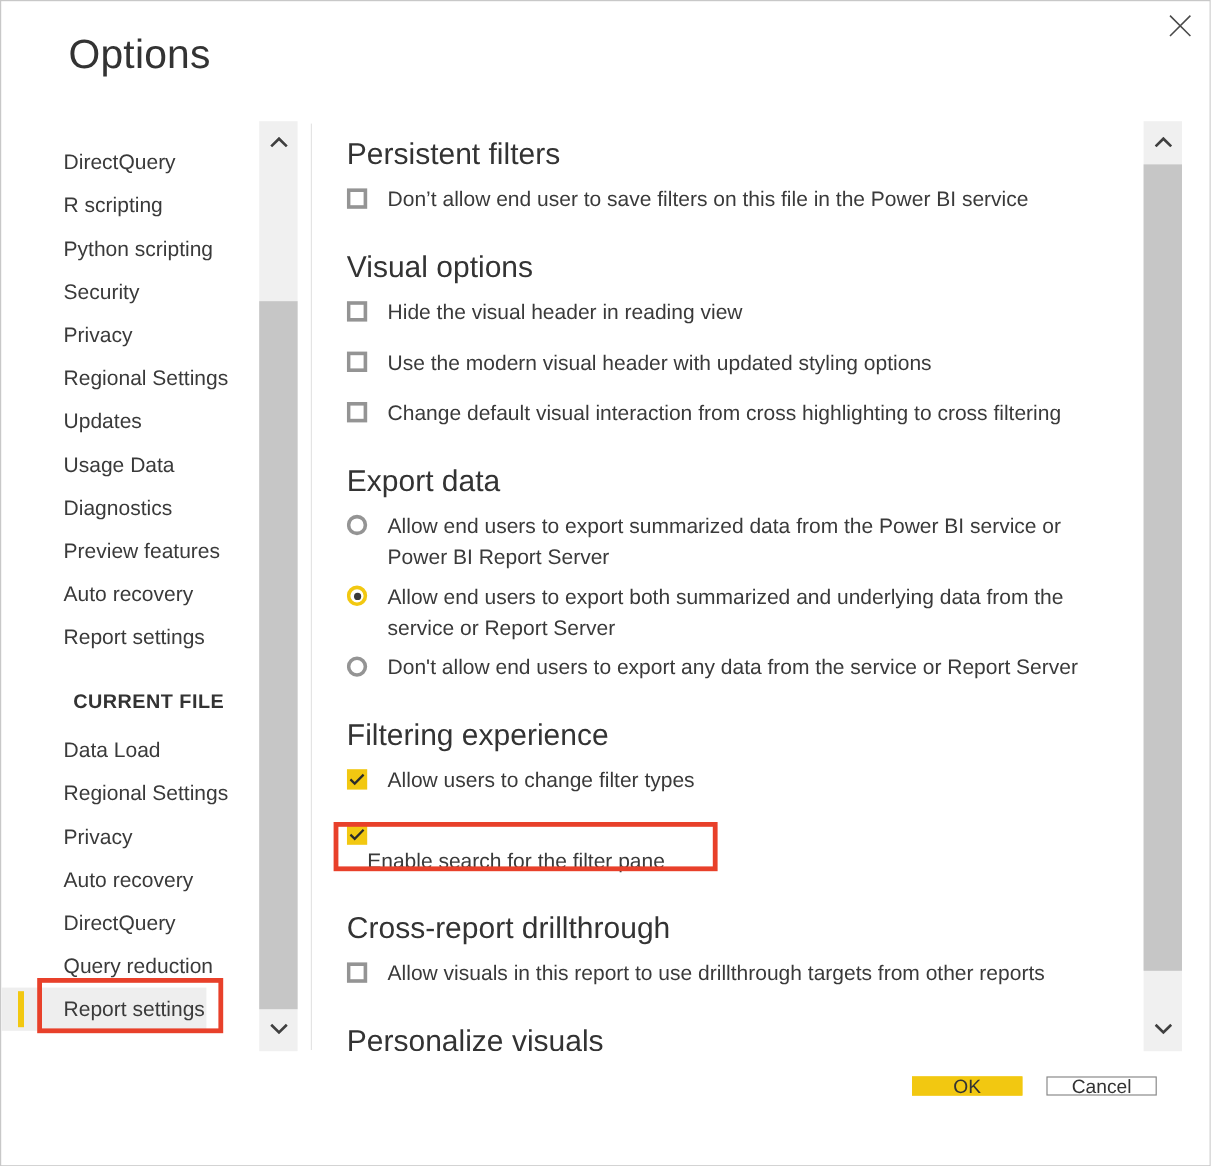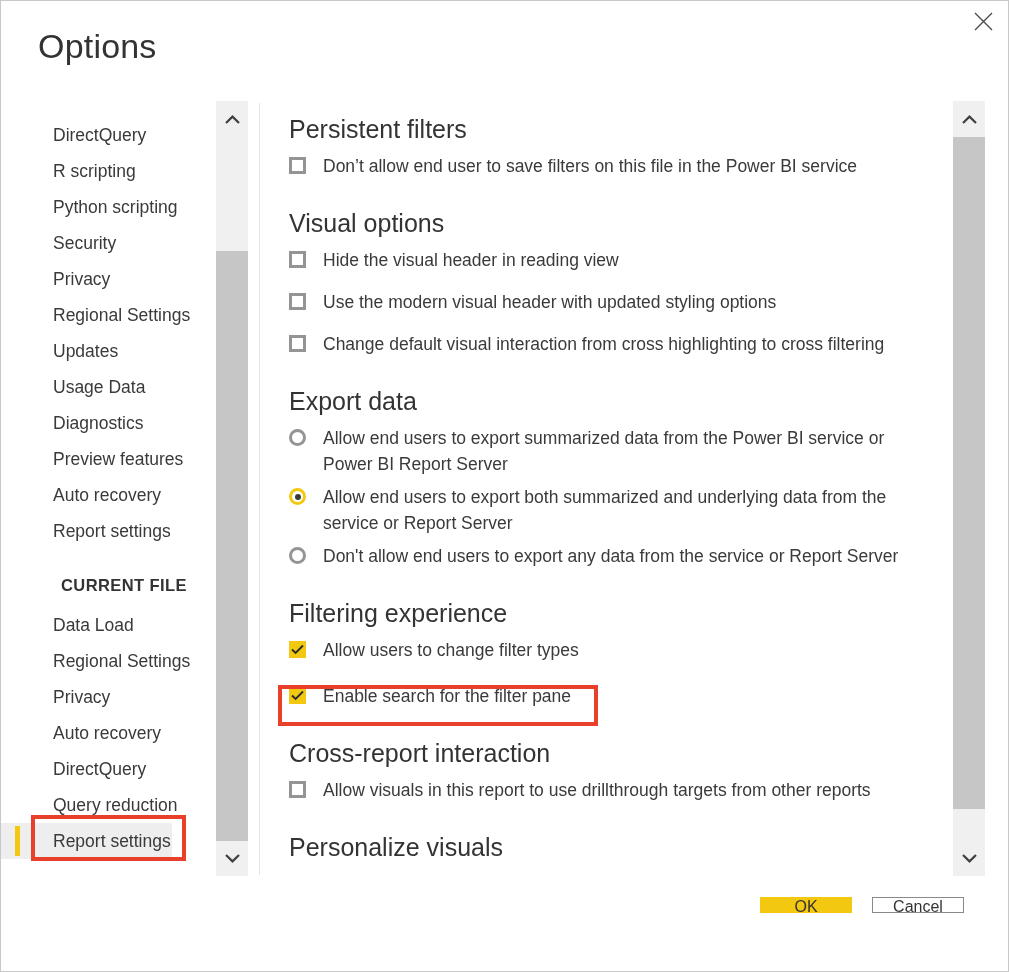--- a/index.html
+++ b/index.html
@@ -17,21 +17,21 @@
     height: 972px;
     box-sizing: border-box;
     background: #ffffff;
     border: 1px solid #c8c8c8;
     overflow: hidden;
   }
 
   
   #title {
     position: absolute;
-    left: 37px;
+    left: 56px;
     top: 24px;
     font-size: 34px;
     font-weight: 400;
     color: #333333;
     letter-spacing: 0.2px;
     line-height: 42px;
   }
   #close-btn {
     position: absolute;
     right: 2px;
@@ -374,29 +374,29 @@
       </div>
       <div class="sec-head" style="margin-top: 28px; margin-bottom: 8px;">Filtering experience</div>
       <div class="opt-row" style="margin-top: 7px;">
         <span class="cbox checked">
           <svg width="13" height="11" viewBox="0 0 13 11">
             <path d="M1 5.5 L4.6 9 L12 1.5" stroke="#2b2b2b" stroke-width="1.9" fill="none"></path>
           </svg>
         </span>
         <span class="opt-label">Allow users to change filter types</span>
       </div>
-      <div class="opt-row" style="margin-top: 20px;">
+      <div class="opt-row" style="margin-top: 20px; flex-direction: column;">
         <span class="cbox checked">
           <svg width="13" height="11" viewBox="0 0 13 11">
             <path d="M1 5.5 L4.6 9 L12 1.5" stroke="#2b2b2b" stroke-width="1.9" fill="none"></path>
           </svg>
         </span>
         <span class="opt-label">Enable search for the filter pane</span>
       </div>
-      <div class="sec-head" style="margin-top: 28px; margin-bottom: 8px;">Cross-report interaction</div>
+      <div class="sec-head" style="margin-top: 28px; margin-bottom: 8px;">Cross-report drillthrough</div>
       <div class="opt-row" style="margin-top: 7px;">
         <span class="cbox"></span>
         <span class="opt-label">Allow visuals in this report to use drillthrough targets from other reports</span>
       </div>
       <div class="sec-head" style="margin-top: 28px; margin-bottom: 8px;">Personalize visuals</div>
     </div>
 
   <div class="scrollbar" id="content-scrollbar" style="left:952px; top:100px; height:775px;">
     <div class="sb-arrow top">
       <span>

